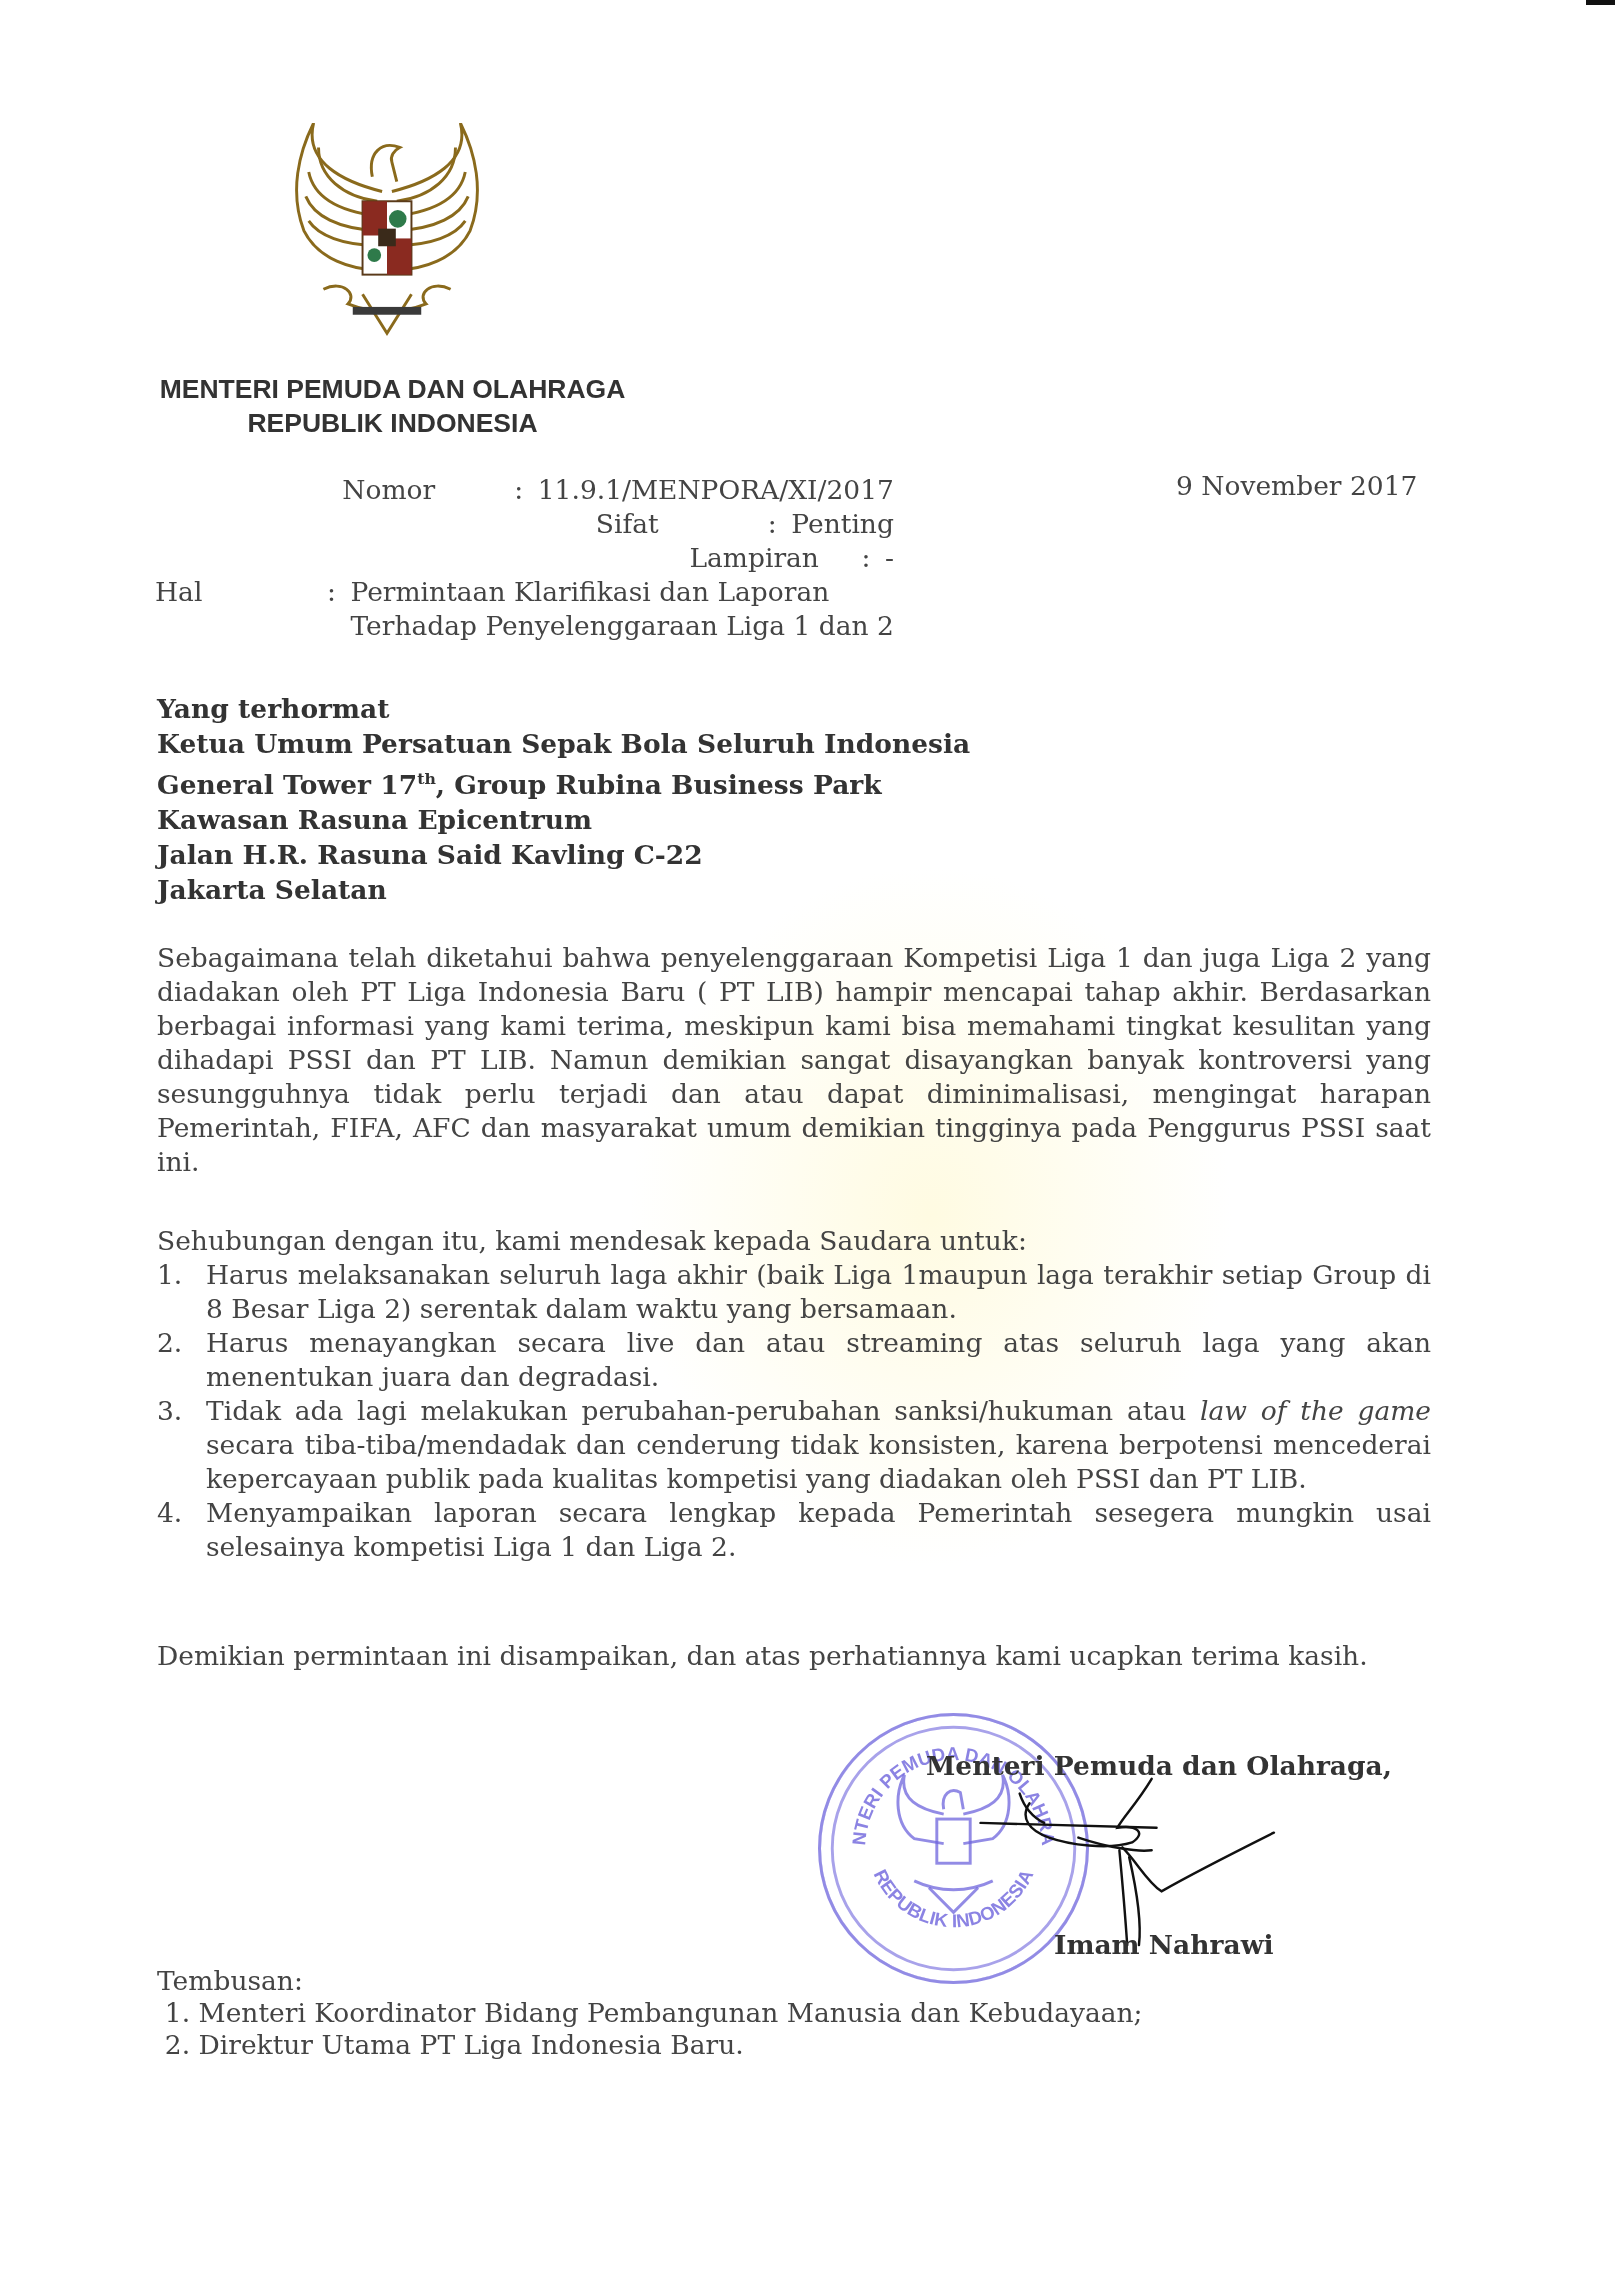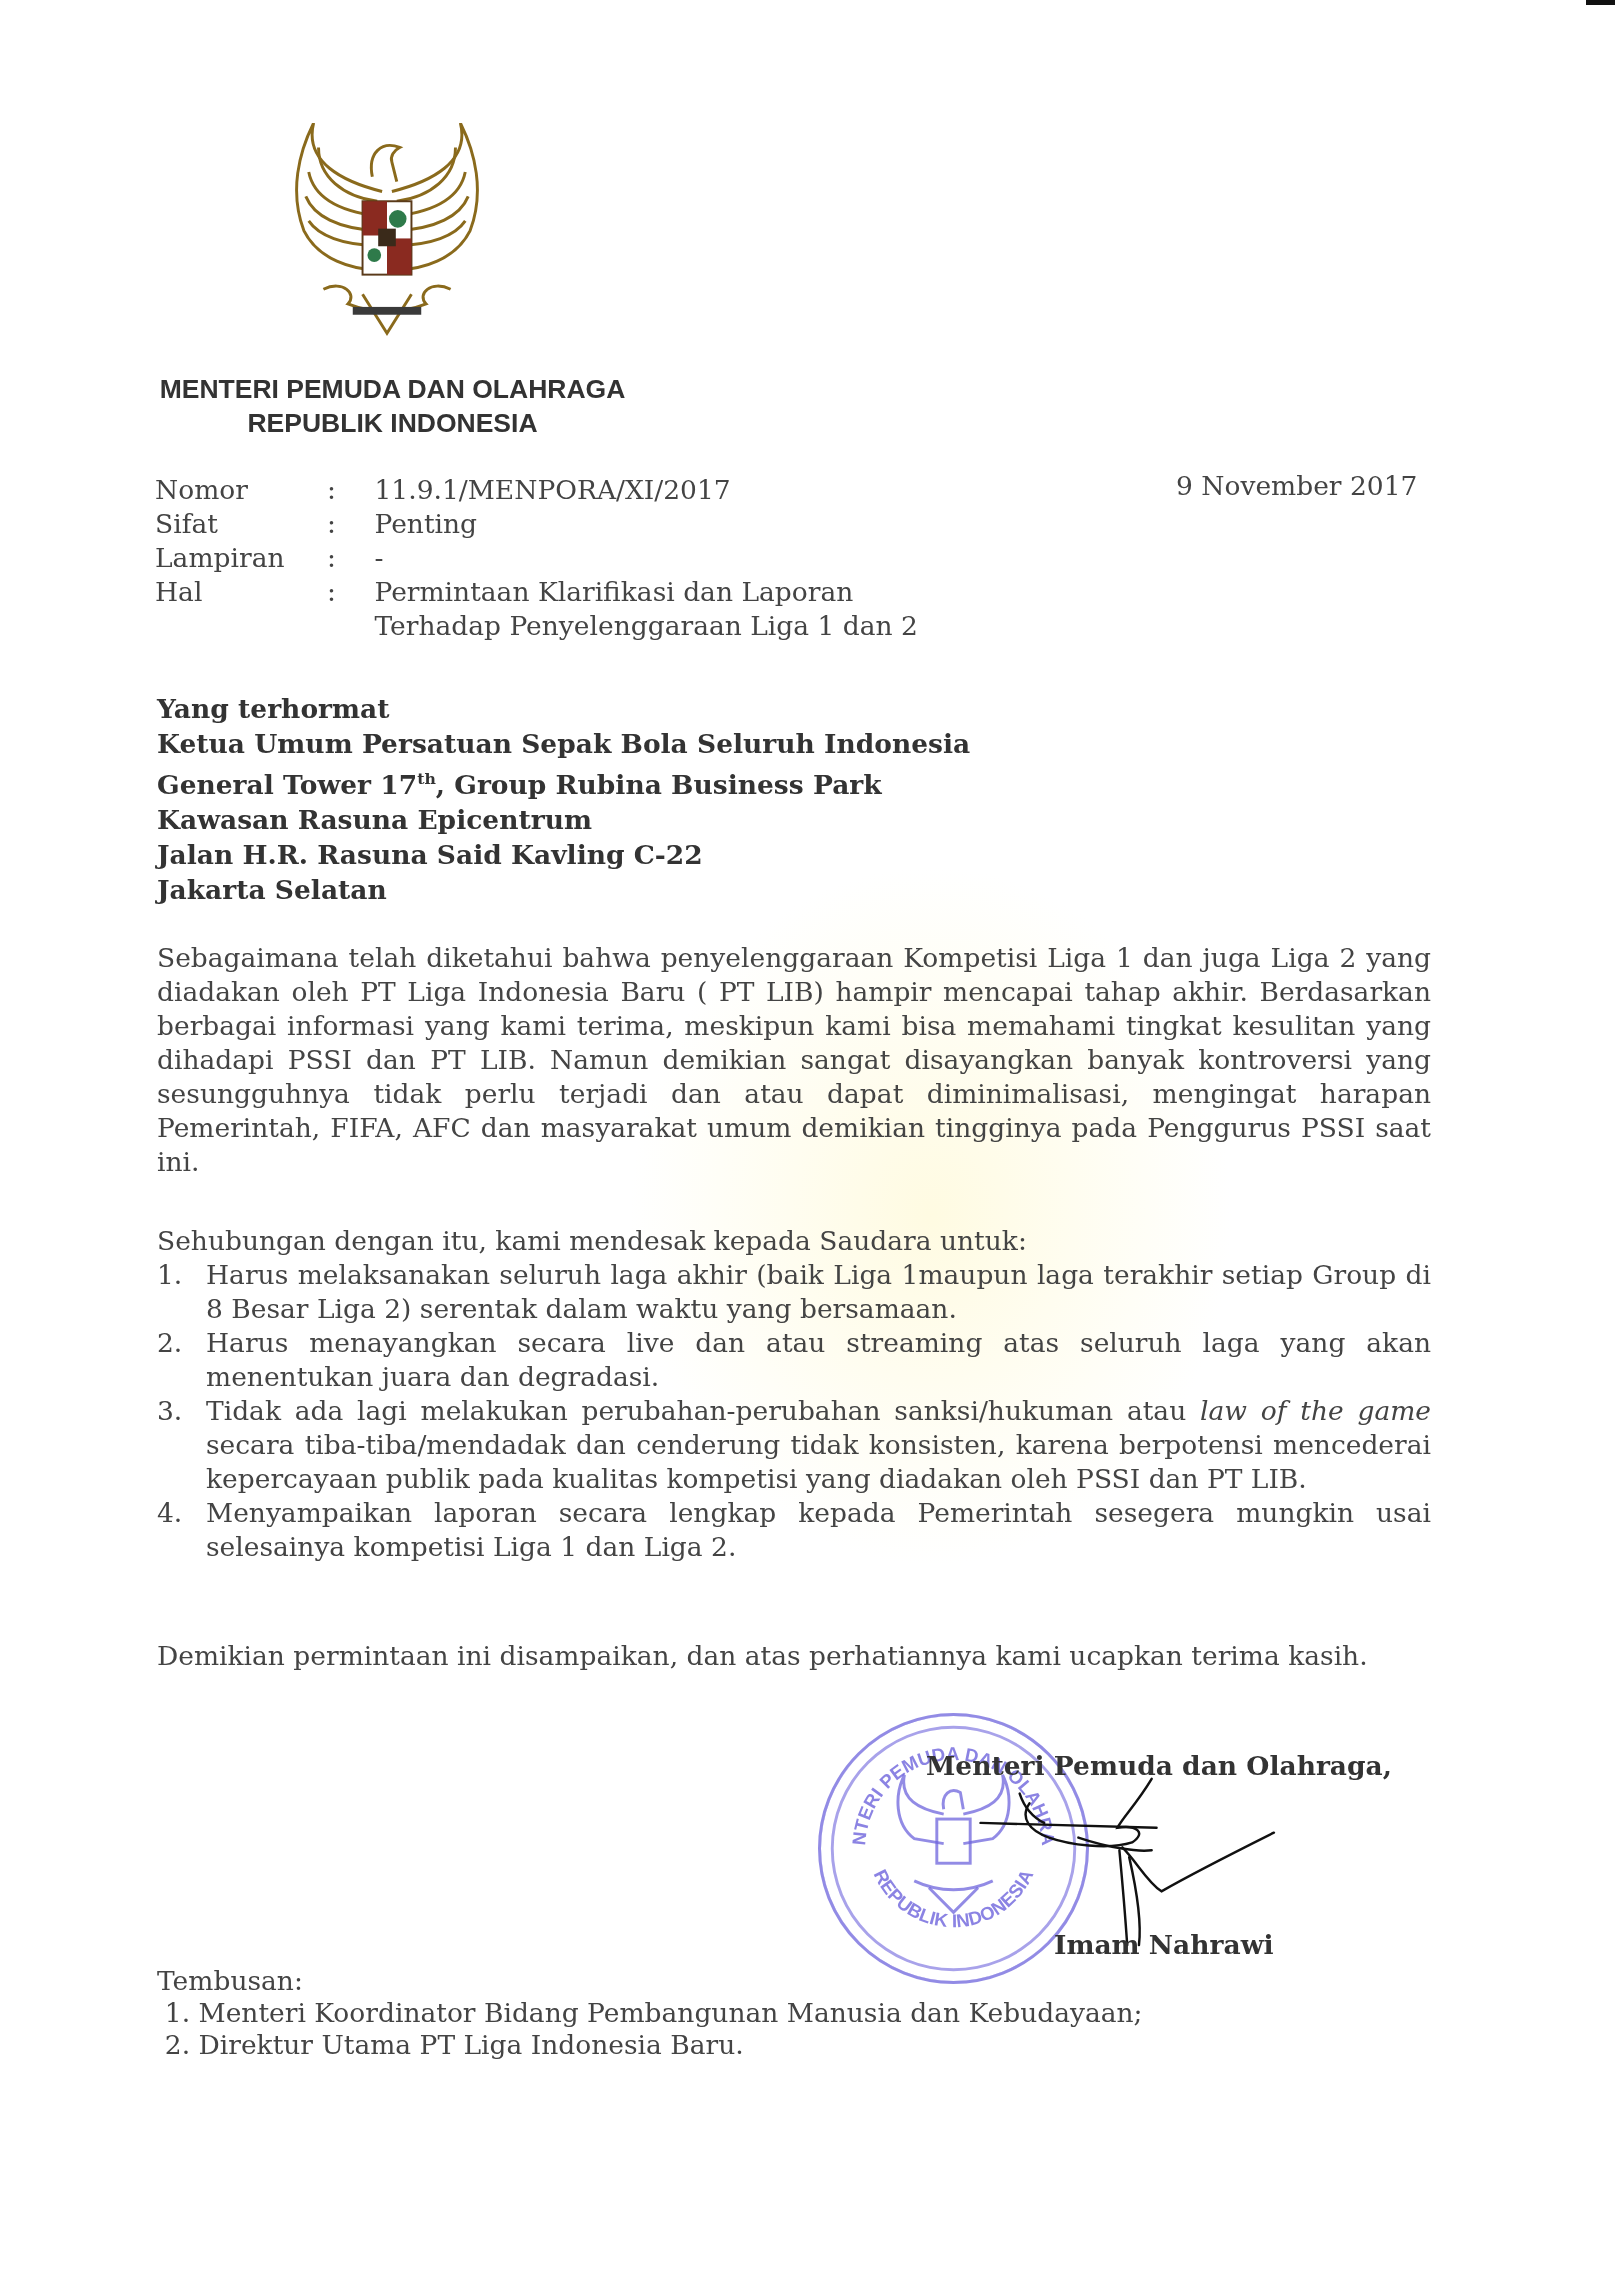--- a/index.html
+++ b/index.html
@@ -15,24 +15,24 @@
       background: radial-gradient(ellipse at center, rgba(255,246,190,0.45) 0%, rgba(255,250,215,0.25) 45%, rgba(255,255,255,0) 70%);
       pointer-events: none;
     }
     .garuda { position: absolute; left: 284px; top: 123px; width: 206px; height: 225px; }
     .kop {
       position: absolute; left: 118px; top: 372px; width: 549px; text-align: center;
       font-family: "Liberation Sans", "DejaVu Sans", sans-serif; font-weight: bold;
       font-size: 26.5px; line-height: 34px; color: #333;
     }
     .meta { position: absolute; left: 155px; top: 473px; font-size: 26.5px; line-height: 34px; color: #444; }
-    .meta-row { display: flex; }
+    .meta-row { display: flex; justify-content: flex-end; }
     .meta-label { width: 172px; }
     .meta-colon { width: 23.5px; }
-    .meta-value { white-space: pre-line; margin-left: 24px; }
+    .meta-value { white-space: pre-line; }
     .date { position: absolute; left: 1176px; top: 470px; font-size: 26.5px; color: #444; text-align: right; }
     .addressee {
       position: absolute; left: 157px; top: 691px; font-weight: bold;
       font-size: 26.5px; line-height: 35px; color: #333;
     }
     .addressee sup { font-size: 15.7px; }
     .body-text {
       position: absolute; left: 157px; width: 1274px;
       font-size: 26.5px; line-height: 34px; color: #444; text-align: justify;
     }

